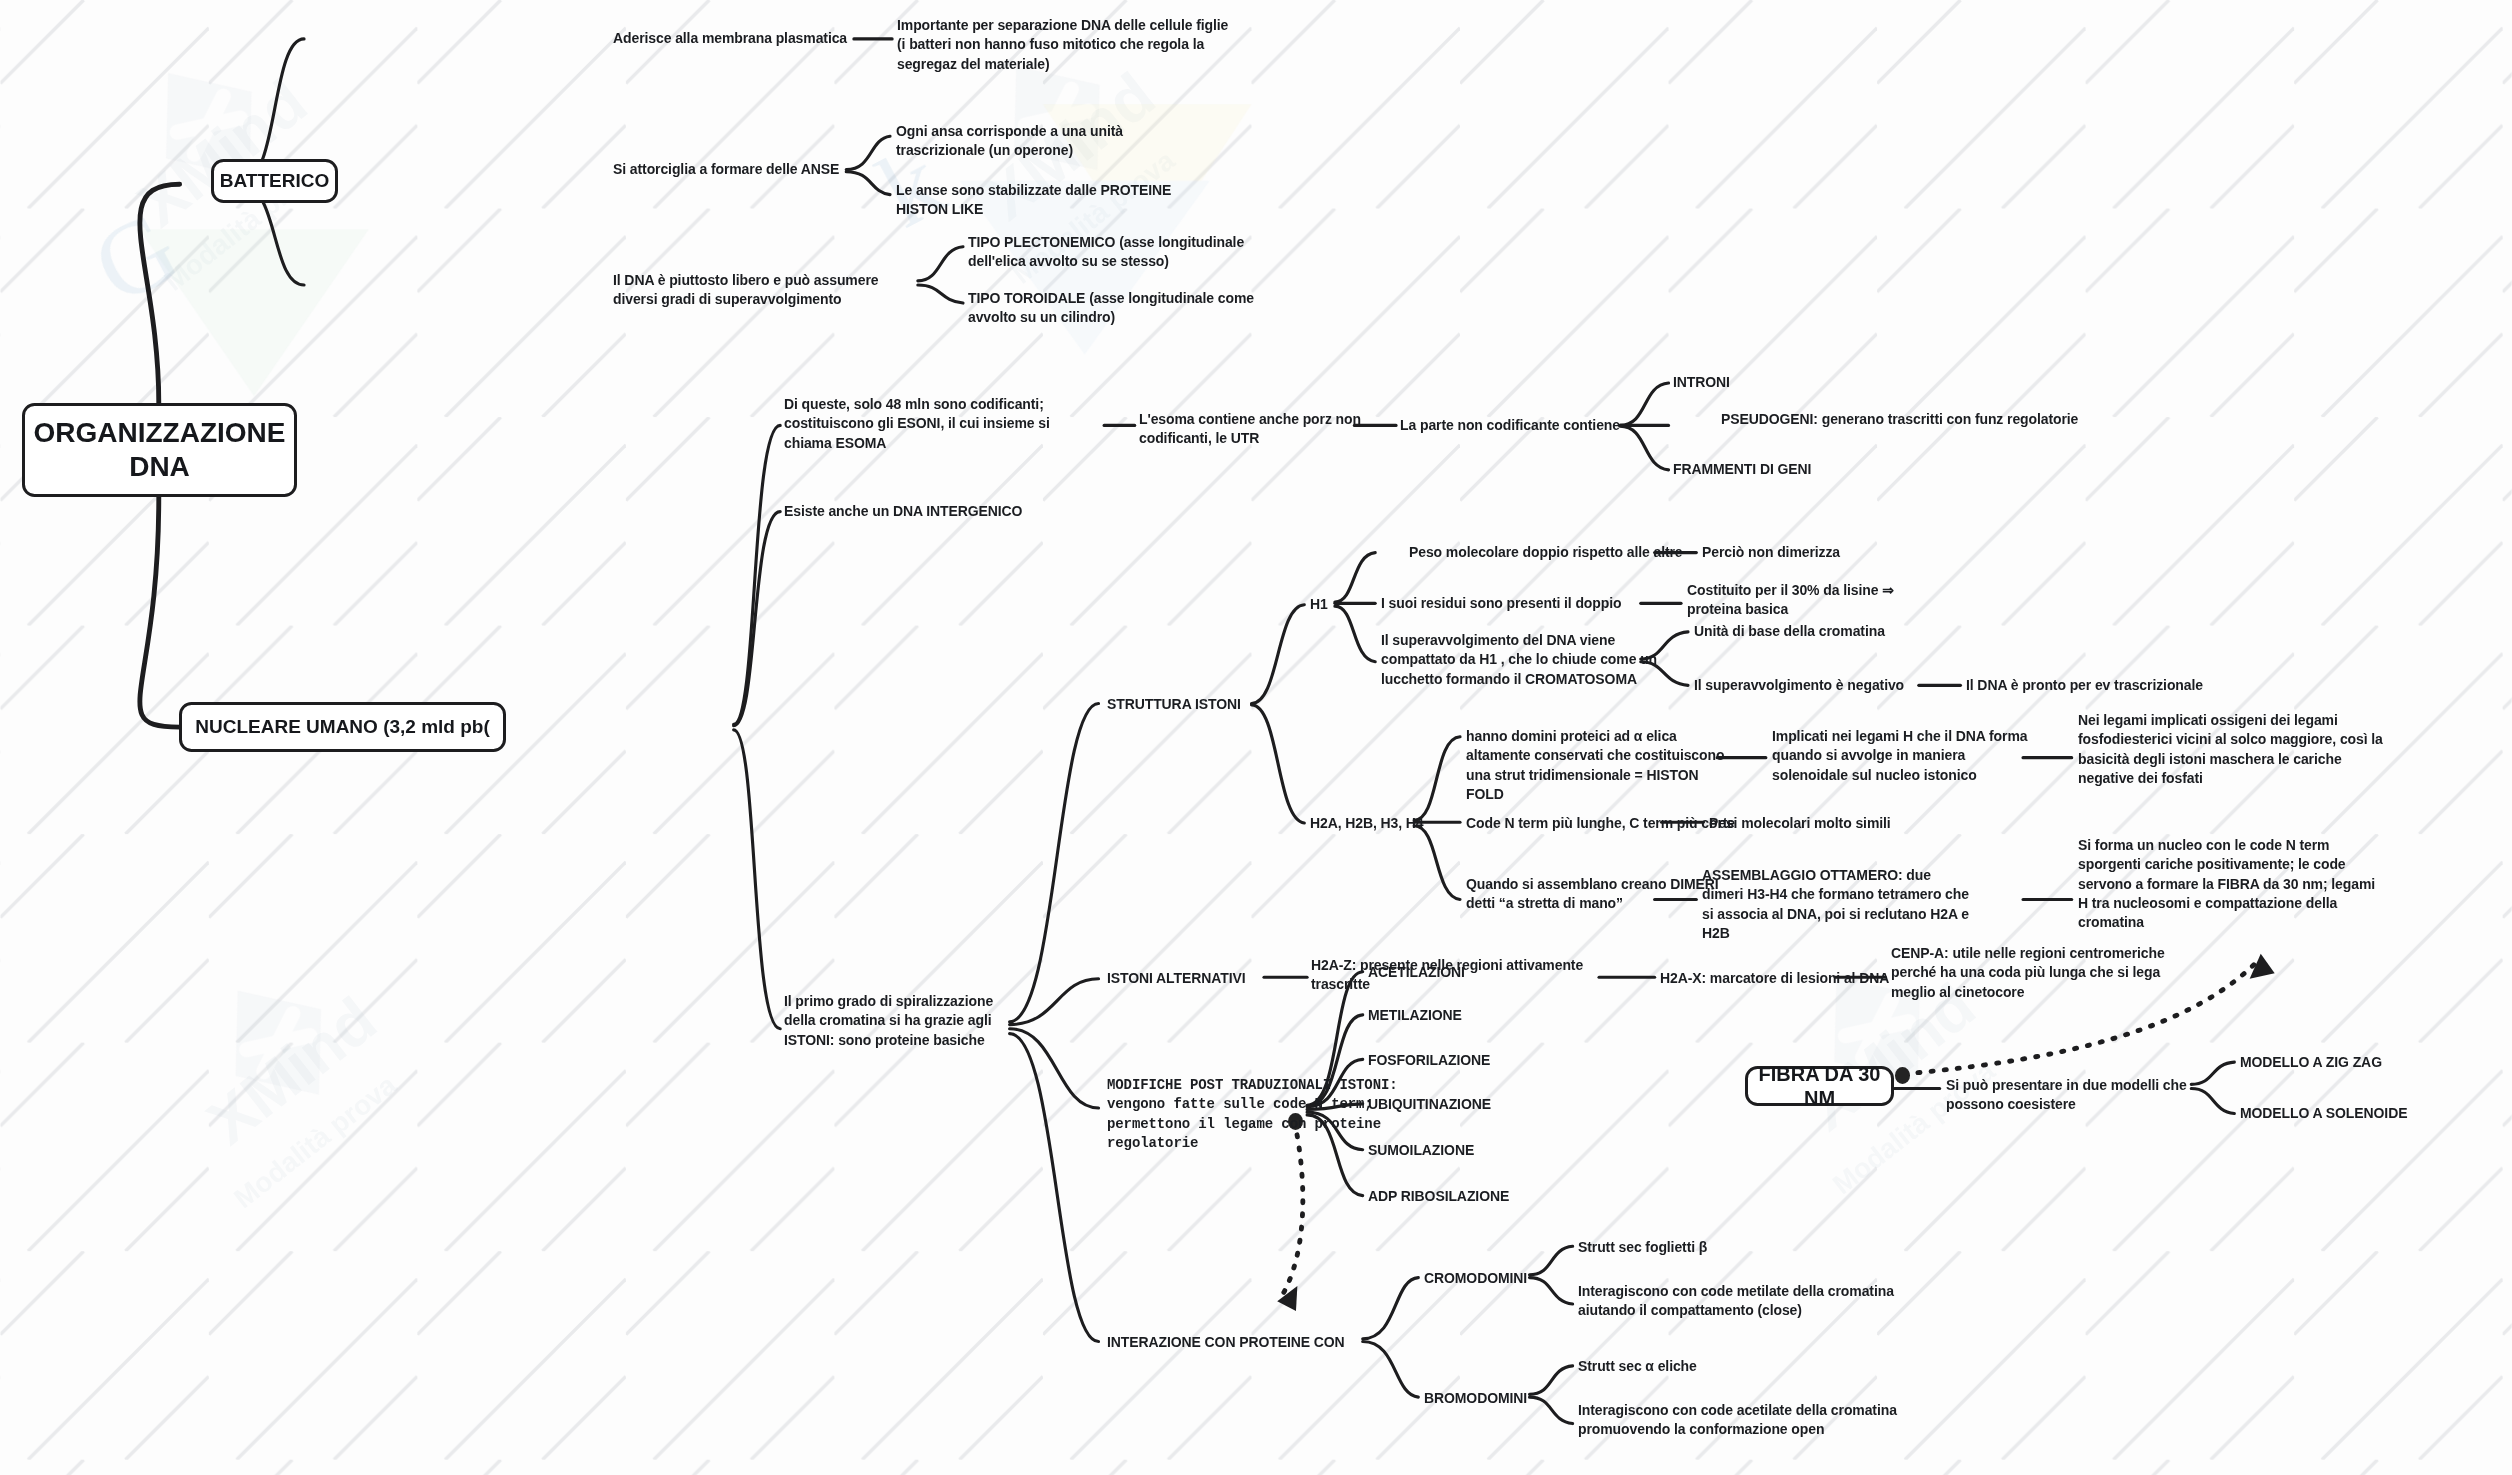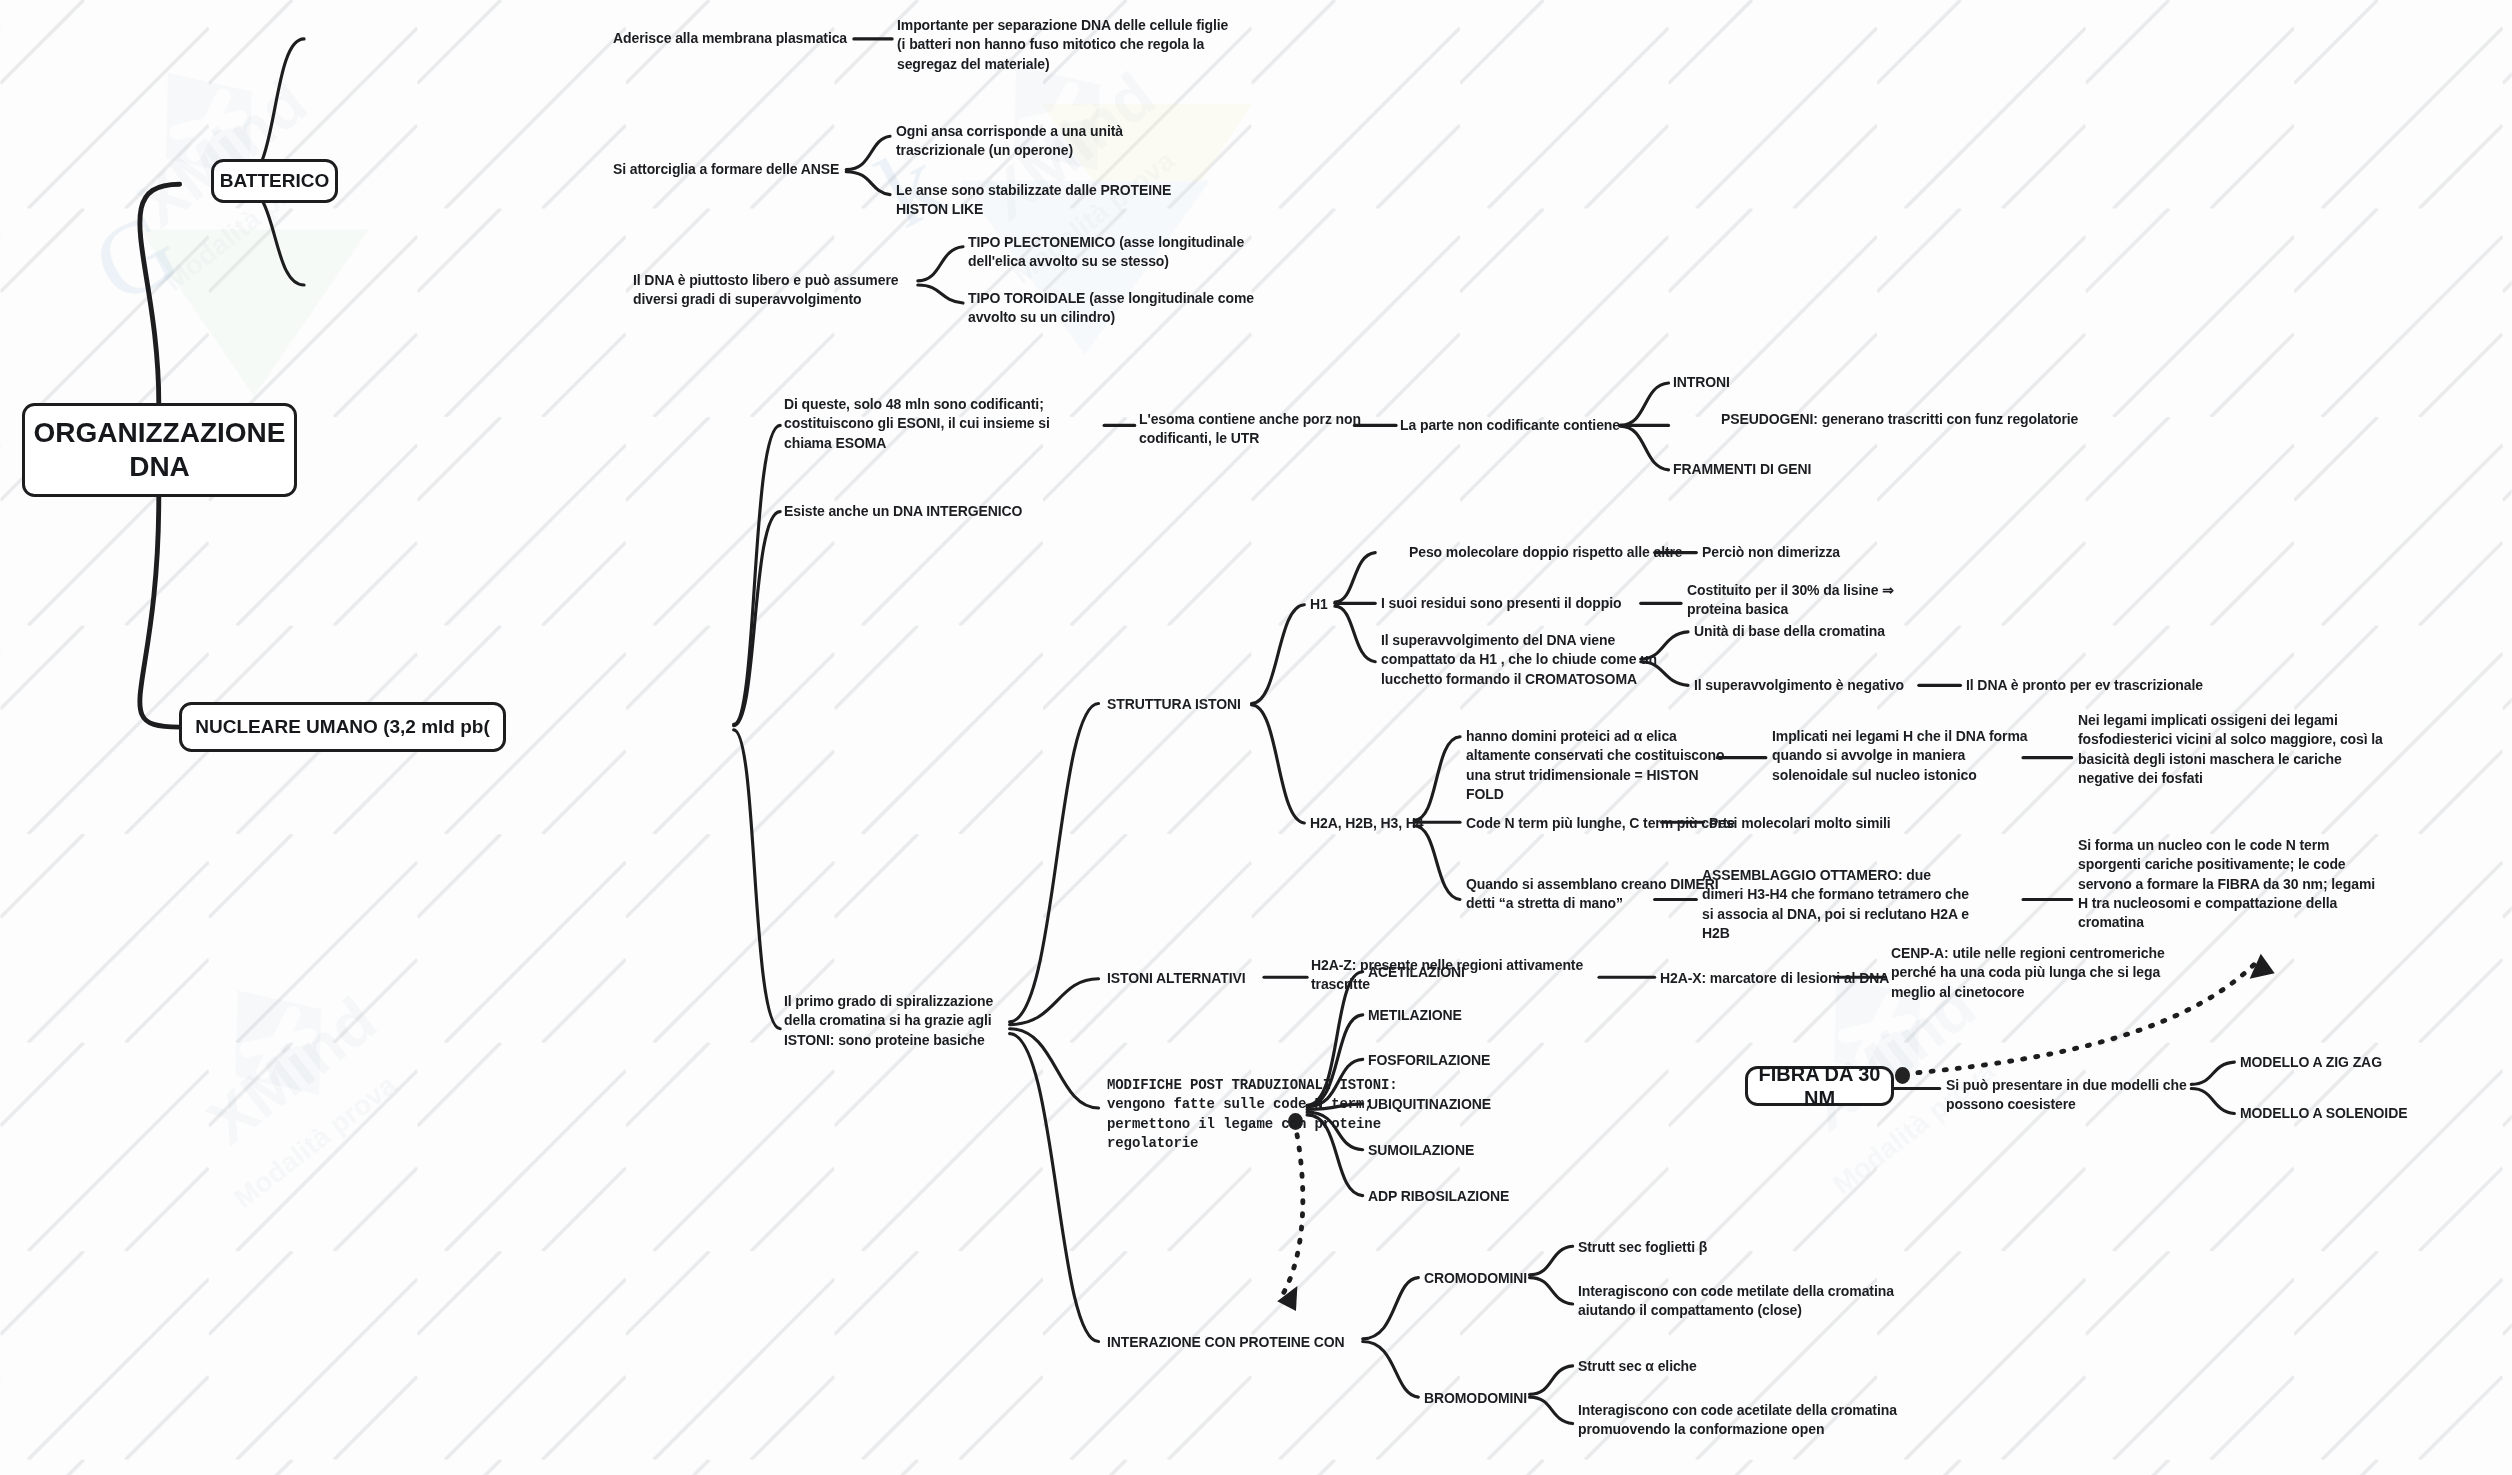--- a/index.html
+++ b/index.html
@@ -202,21 +202,21 @@
   <div class="lbl nw" style="left:613px;top:29px;">Aderisce alla membrana plasmatica</div>
 
   <div class="lbl w5" style="left:897px;top:16px;width:334px;">Importante per separazione DNA delle cellule figlie (i batteri non hanno fuso mitotico che regola la segregaz del materiale)</div>
 
   <div class="lbl nw" style="left:613px;top:160px;">Si attorciglia a formare delle ANSE</div>
 
   <div class="lbl w4" style="left:896px;top:122px;width:264px;">Ogni ansa corrisponde a una unità trascrizionale (un operone)</div>
 
   <div class="lbl w4" style="left:896px;top:181px;width:278px;">Le anse sono stabilizzate dalle PROTEINE HISTON LIKE</div>
 
-  <div class="lbl w4" style="left:633px;top:271px;width:313px;">Il DNA è piuttosto libero e può assumere diversi gradi di superavvolgimento</div>
+  <div class="lbl w4" style="left:613px;top:271px;width:313px;">Il DNA è piuttosto libero e può assumere diversi gradi di superavvolgimento</div>
 
   <div class="lbl w4" style="left:968px;top:233px;width:306px;">TIPO PLECTONEMICO (asse longitudinale dell'elica avvolto su se stesso)</div>
 
   <div class="lbl w4" style="left:968px;top:289px;width:306px;">TIPO TOROIDALE (asse longitudinale come avvolto su un cilindro)</div>
 
   <div class="lbl w4" style="left:784px;top:395px;width:292px;">Di queste, solo 48 mln sono codificanti; costituiscono gli ESONI, il cui insieme si chiama ESOMA</div>
 
   <div class="lbl w4" style="left:1139px;top:410px;width:229px;">L'esoma contiene anche porz non codificanti, le UTR</div>
 
   <div class="lbl nw" style="left:1400px;top:416px;">La parte non codificante contiene</div>

